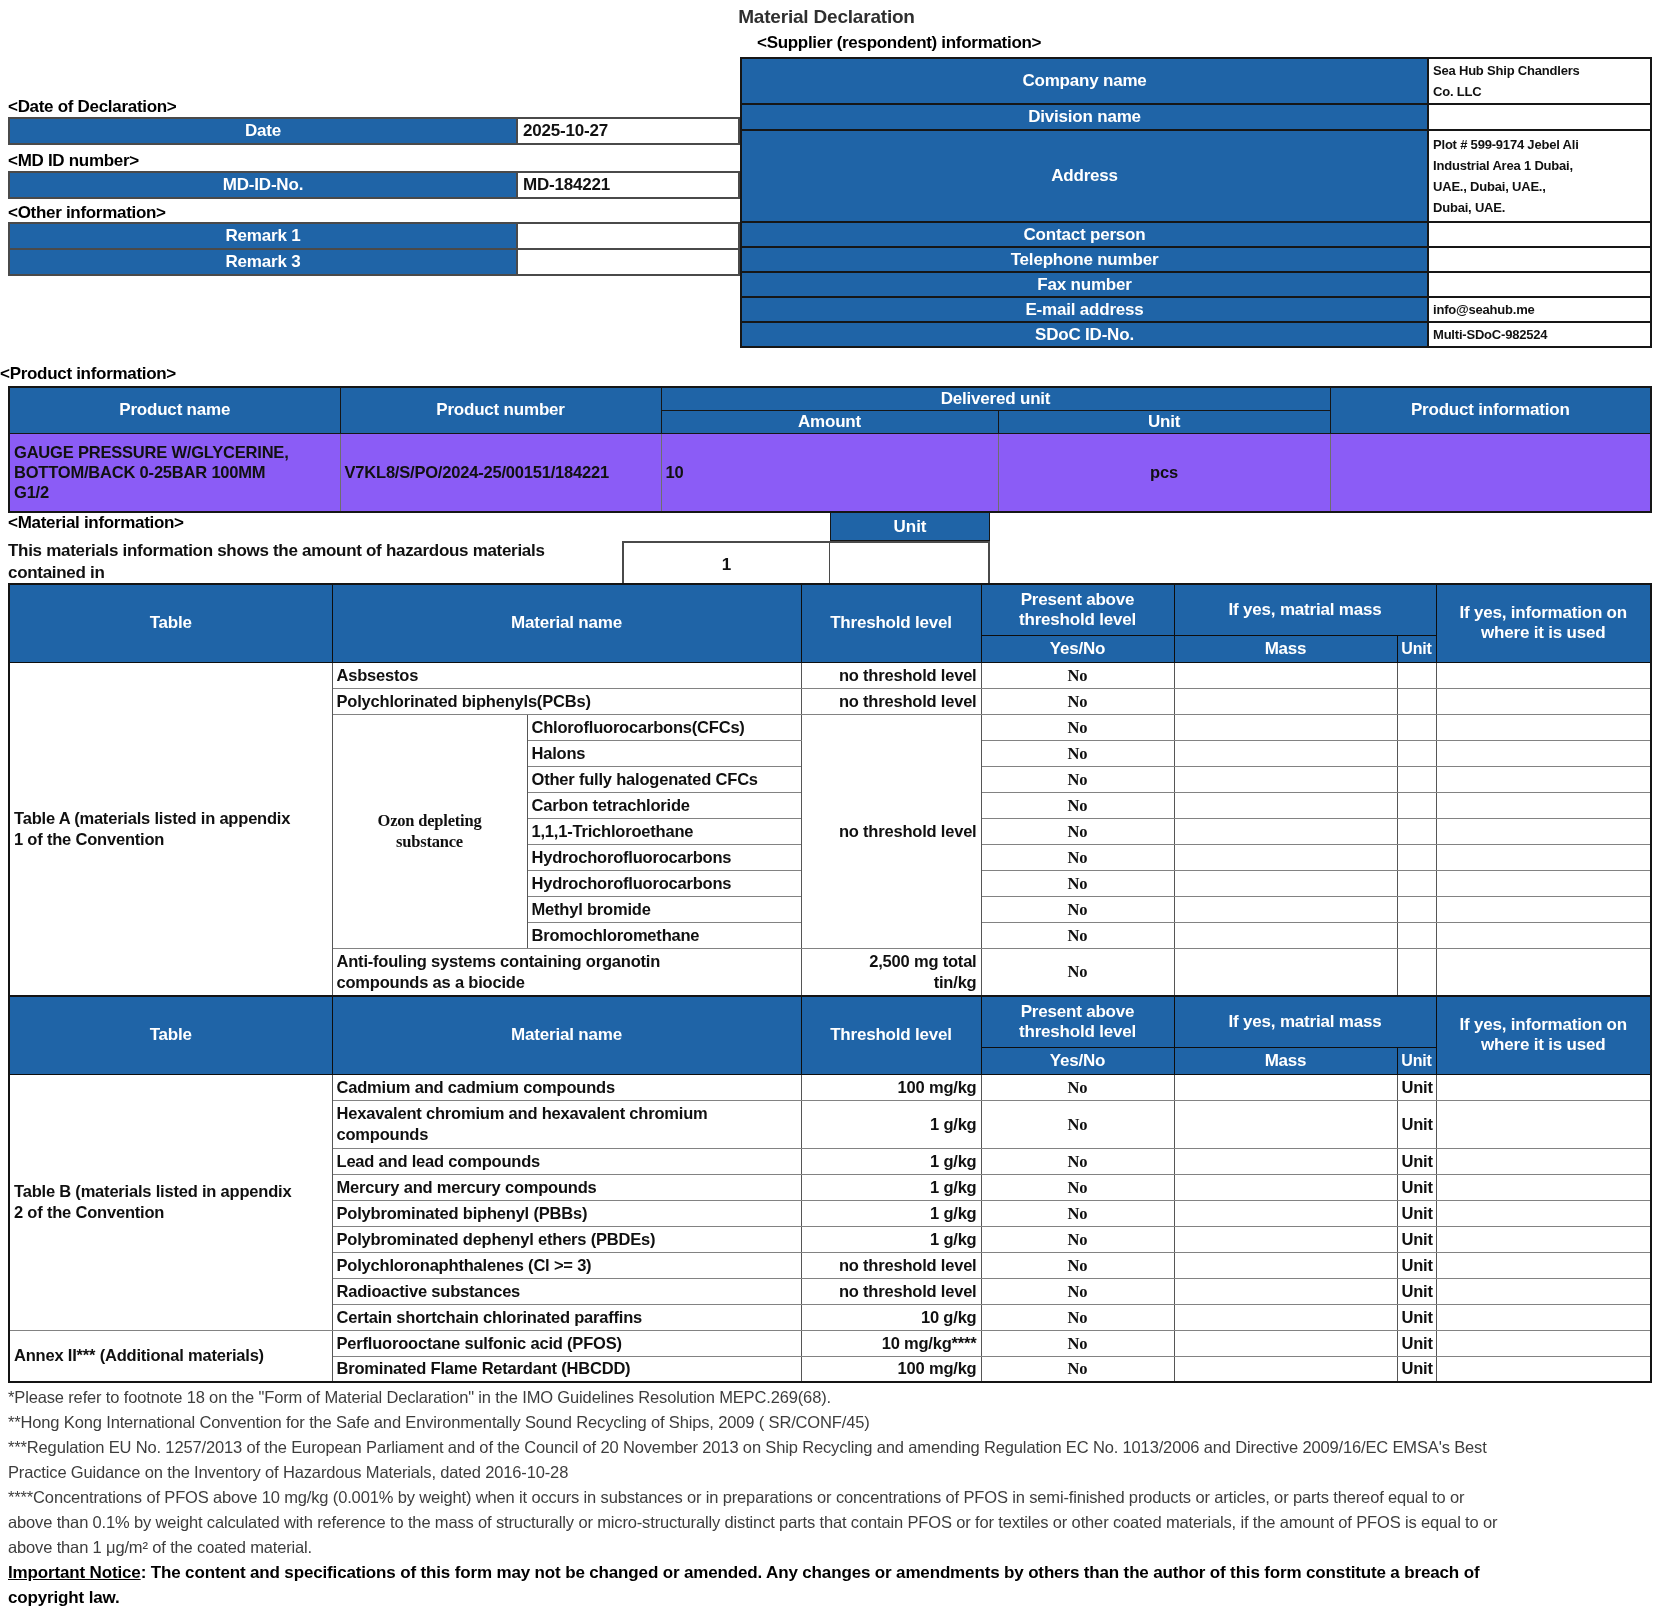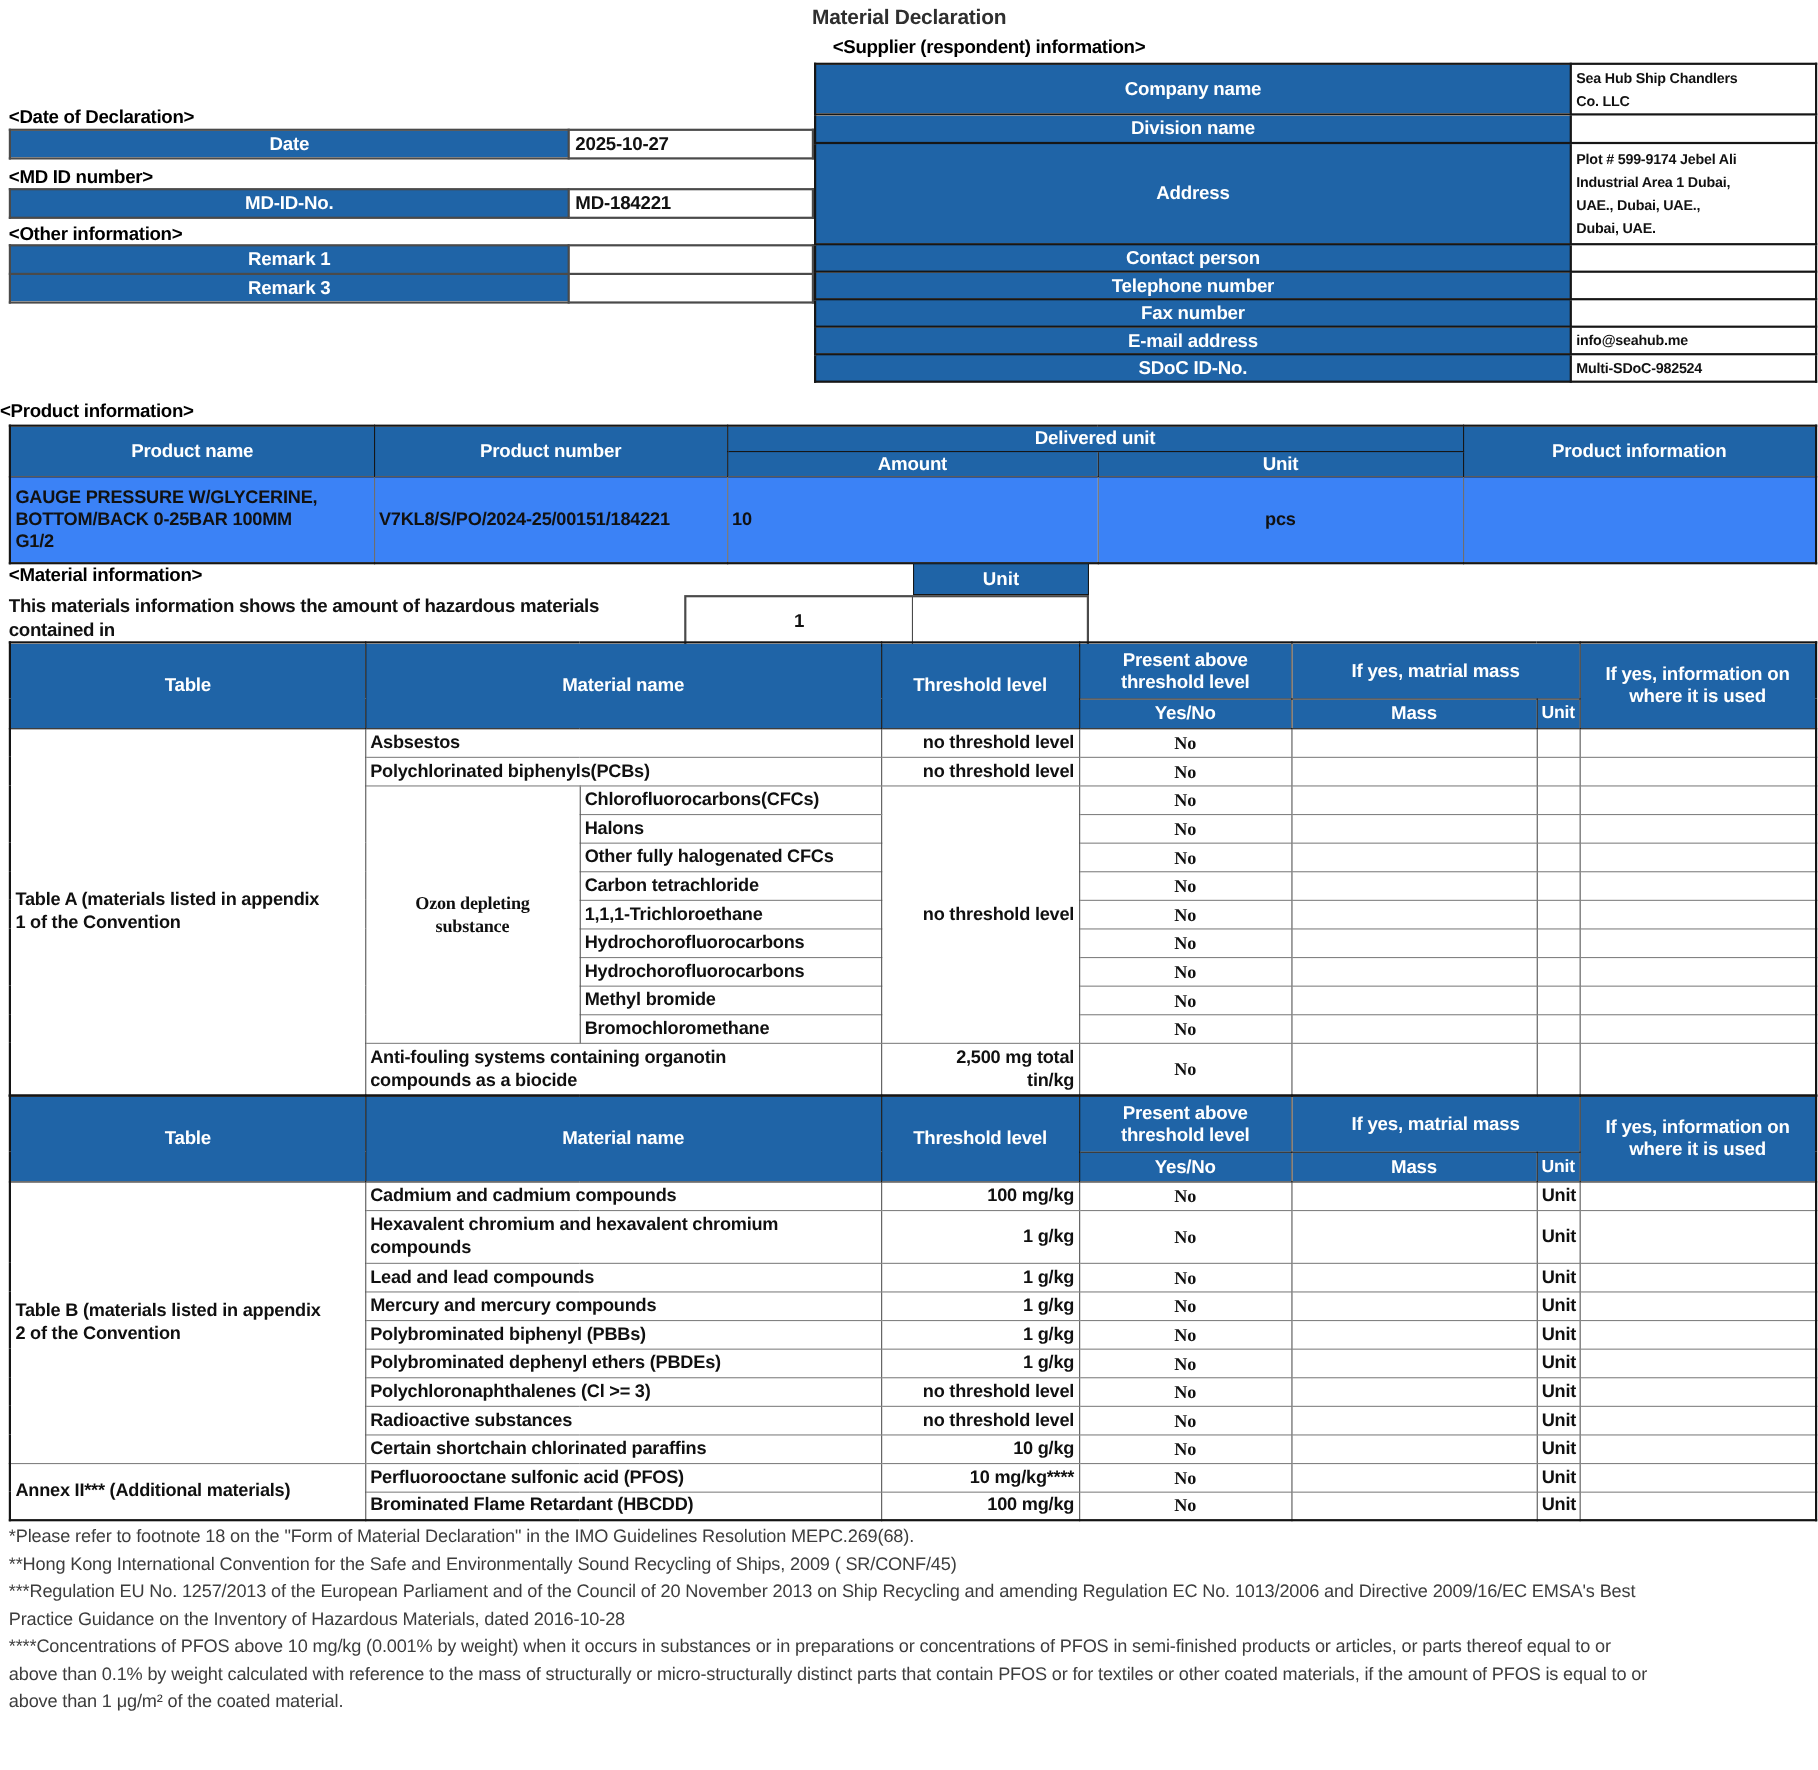--- a/index.html
+++ b/index.html
@@ -33,21 +33,21 @@
   .mini tr{height:26px;}
   .date-table{left:8px;top:117px;}
   .md-table{left:8px;top:171px;}
   .remarks-table{left:8px;top:222px;}
 
   
   .product-table{left:8px;top:386px;width:1642px;border:2px solid #161616;}
   .product-table th{background:#1f64a7;color:#fff;font-size:17px;font-weight:700;text-align:center;border:1px solid #161616;padding:0 3px;}
   .product-table thead tr{height:23px;}
   .product-table tbody tr{height:79px;}
-  .product-table td{background:#3b82f6;font-size:16.5px;font-weight:700;vertical-align:middle;border:1px solid #6e6e6e;padding:1px 4px;line-height:20px;}
+  .product-table td{background:#8b5cf6;font-size:16.5px;font-weight:700;vertical-align:middle;border:1px solid #6e6e6e;padding:1px 4px;line-height:20px;}
   .pd-name{text-align:left;white-space:pre-line;}
   .pd-number{text-align:left;}
   .pd-amount{text-align:left;vertical-align:top;}
   .pd-unit{text-align:center;}
 
   
   .material-intro{left:8px;top:540px;width:660px;font-size:17px;font-weight:700;line-height:22px;white-space:pre-line;letter-spacing:-0.3px;}
   .unit-head{left:830px;top:512px;width:160px;height:29px;background:#1f64a7;border:1px solid #161616;
              color:#fff;font-size:17px;font-weight:700;text-align:center;line-height:28px;box-sizing:border-box;}
   .amount-box{left:622px;top:541px;width:209px;height:47px;background:#fff;border:2px solid #4a4a4a;box-sizing:border-box;
@@ -469,13 +469,15 @@
 </div>
 
 <div class="abs footnotes">
   <div class="fn">*Please refer to footnote 18 on the "Form of Material Declaration" in the IMO Guidelines Resolution MEPC.269(68).</div>
   <div class="fn">**Hong Kong International Convention for the Safe and Environmentally Sound Recycling of Ships, 2009 ( SR/CONF/45)</div>
   <div class="fn">***Regulation EU No. 1257/2013 of the European Parliament and of the Council of 20 November 2013 on Ship Recycling and amending Regulation EC No. 1013/2006 and Directive 2009/16/EC EMSA's Best
 Practice Guidance on the Inventory of Hazardous Materials, dated 2016-10-28</div>
   <div class="fn">****Concentrations of PFOS above 10 mg/kg (0.001% by weight) when it occurs in substances or in preparations or concentrations of PFOS in semi-finished products or articles, or parts thereof equal to or
 above than 0.1% by weight calculated with reference to the mass of structurally or micro-structurally distinct parts that contain PFOS or for textiles or other coated materials, if the amount of PFOS is equal to or
 above than 1 μg/m² of the coated material.</div>
+  <div class="fn notice"><span class="notice-label">Important Notice</span><span class="notice-text">: The content and specifications of this form may not be changed or amended. Any changes or amendments by others than the author of this form constitute a breach of
+copyright law.</span></div>
 </div>
 
 </body></html>

